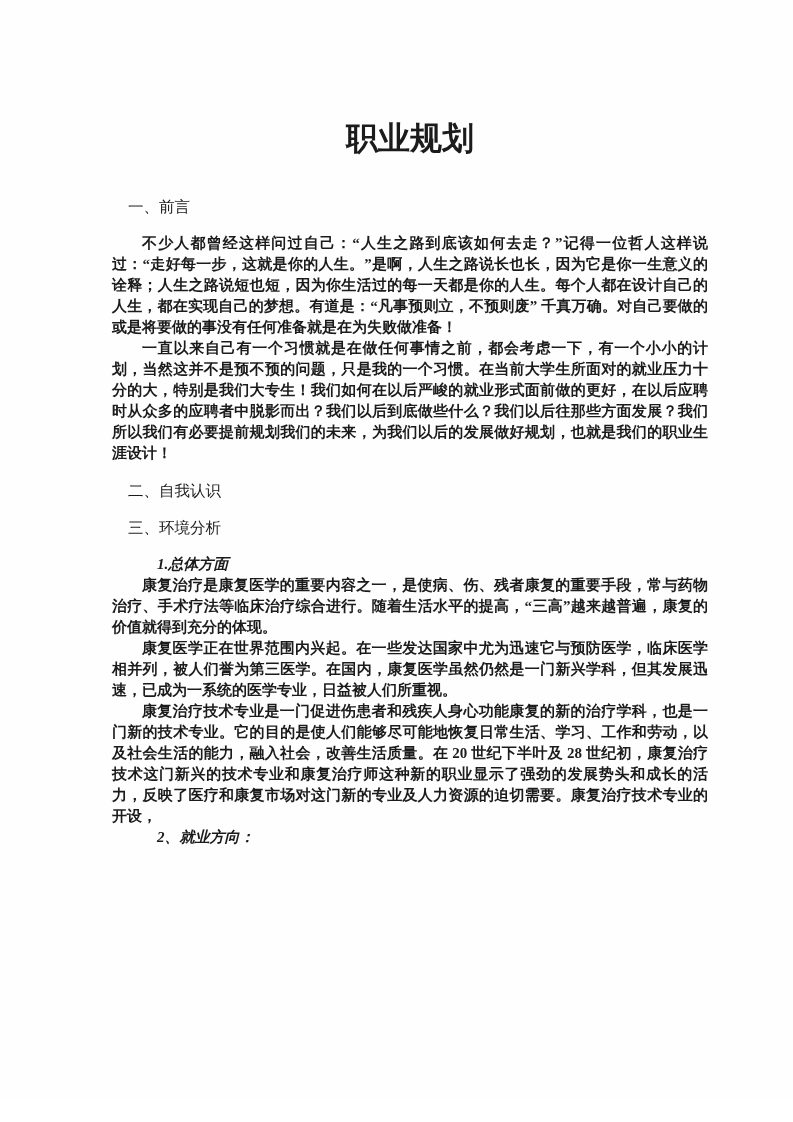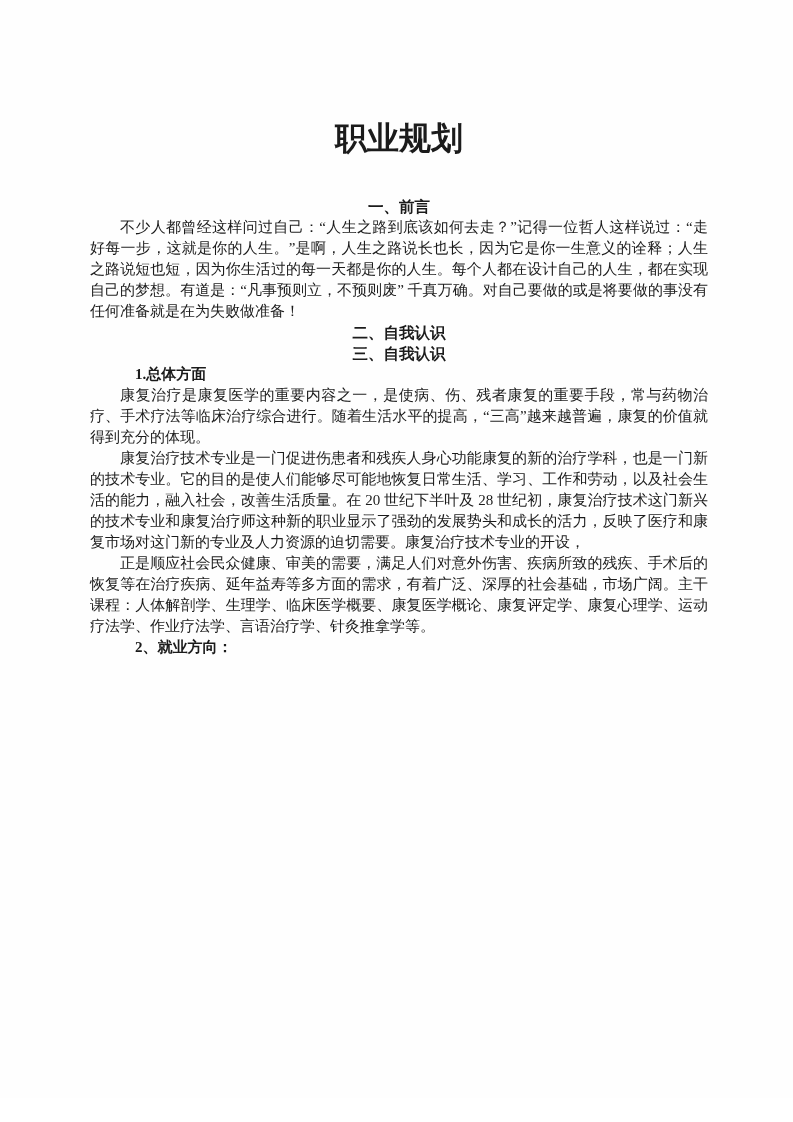--- a/index.html
+++ b/index.html
@@ -9,74 +9,78 @@
   }
   .page {
     position: relative;
     width: 793px;
     height: 1098px;
     background: #fefefe;
     overflow: hidden;
     box-sizing: border-box;
     font-family: "Liberation Serif", "DejaVu Serif", serif;
     color: #1b1b1b;
+    padding-left: 22px;
   }
   .content {
     padding: 116px 85px 0 90px;
     box-sizing: border-box;
   }
   .doc-title {
     margin: 0 0 36px 0;
     font-size: 32px;
     line-height: 44px;
     font-weight: bold;
     text-align: center;
     white-space: nowrap;
   }
   .h-main {
-    margin: 0;
+    margin: 16px;
     font-size: 15.5px;
     line-height: 21px;
-    font-weight: bold;
-    text-align: center;
+    font-weight: normal;
+    text-align: left;
   }
   .h-sub {
     margin: 0;
     font-size: 15px;
     line-height: 21px;
     font-weight: bold;
     text-indent: 3em;
     text-align: left;
+    font-style: italic;
   }
   p.body-para {
     margin: 0;
     font-size: 15px;
     line-height: 21px;
     text-indent: 2em;
     text-align: justify;
+    font-weight: bold;
   }
 </style>
 </head>
 <body>
 
 <div class="page">
   <div class="content">
 
     <h1 class="doc-title">职业规划</h1>
 
     <h2 class="h-main">一、前言</h2>
     <p class="body-para">不少人都曾经这样问过自己：“人生之路到底该如何去走？”记得一位哲人这样说过：“走好每一步，这就是你的人生。”是啊，人生之路说长也长，因为它是你一生意义的诠释；人生之路说短也短，因为你生活过的每一天都是你的人生。每个人都在设计自己的人生，都在实现自己的梦想。有道是：“凡事预则立，不预则废” 千真万确。对自己要做的或是将要做的事没有任何准备就是在为失败做准备！</p>
+    <p class="body-para">一直以来自己有一个习惯就是在做任何事情之前，都会考虑一下，有一个小小的计划，当然这并不是预不预的问题，只是我的一个习惯。在当前大学生所面对的就业压力十分的大，特别是我们大专生！我们如何在以后严峻的就业形式面前做的更好，在以后应聘时从众多的应聘者中脱影而出？我们以后到底做些什么？我们以后往那些方面发展？我们所以我们有必要提前规划我们的未来，为我们以后的发展做好规划，也就是我们的职业生涯设计！</p>
 
     <h2 class="h-main">二、自我认识</h2>
 
-    <h2 class="h-main">三、自我认识</h2>
+    <h2 class="h-main">三、环境分析</h2>
 
     <h3 class="h-sub">1.总体方面</h3>
     <p class="body-para">康复治疗是康复医学的重要内容之一，是使病、伤、残者康复的重要手段，常与药物治疗、手术疗法等临床治疗综合进行。随着生活水平的提高，“三高”越来越普遍，康复的价值就得到充分的体现。</p>
 
+    <p class="body-para">康复医学正在世界范围内兴起。在一些发达国家中尤为迅速它与预防医学，临床医学相并列，被人们誉为第三医学。在国内，康复医学虽然仍然是一门新兴学科，但其发展迅速，已成为一系统的医学专业，日益被人们所重视。</p>
 
     <p class="body-para">康复治疗技术专业是一门促进伤患者和残疾人身心功能康复的新的治疗学科，也是一门新的技术专业。它的目的是使人们能够尽可能地恢复日常生活、学习、工作和劳动，以及社会生活的能力，融入社会，改善生活质量。在 20 世纪下半叶及 28 世纪初，康复治疗技术这门新兴的技术专业和康复治疗师这种新的职业显示了强劲的发展势头和成长的活力，反映了医疗和康复市场对这门新的专业及人力资源的迫切需要。康复治疗技术专业的开设，</p>
-    <p class="body-para">正是顺应社会民众健康、审美的需要，满足人们对意外伤害、疾病所致的残疾、手术后的恢复等在治疗疾病、延年益寿等多方面的需求，有着广泛、深厚的社会基础，市场广阔。主干课程：人体解剖学、生理学、临床医学概要、康复医学概论、康复评定学、康复心理学、运动疗法学、作业疗法学、言语治疗学、针灸推拿学等。</p>
 
     <h3 class="h-sub">2、就业方向：</h3>
 
   </div>
 </div>
 
 </body></html>

